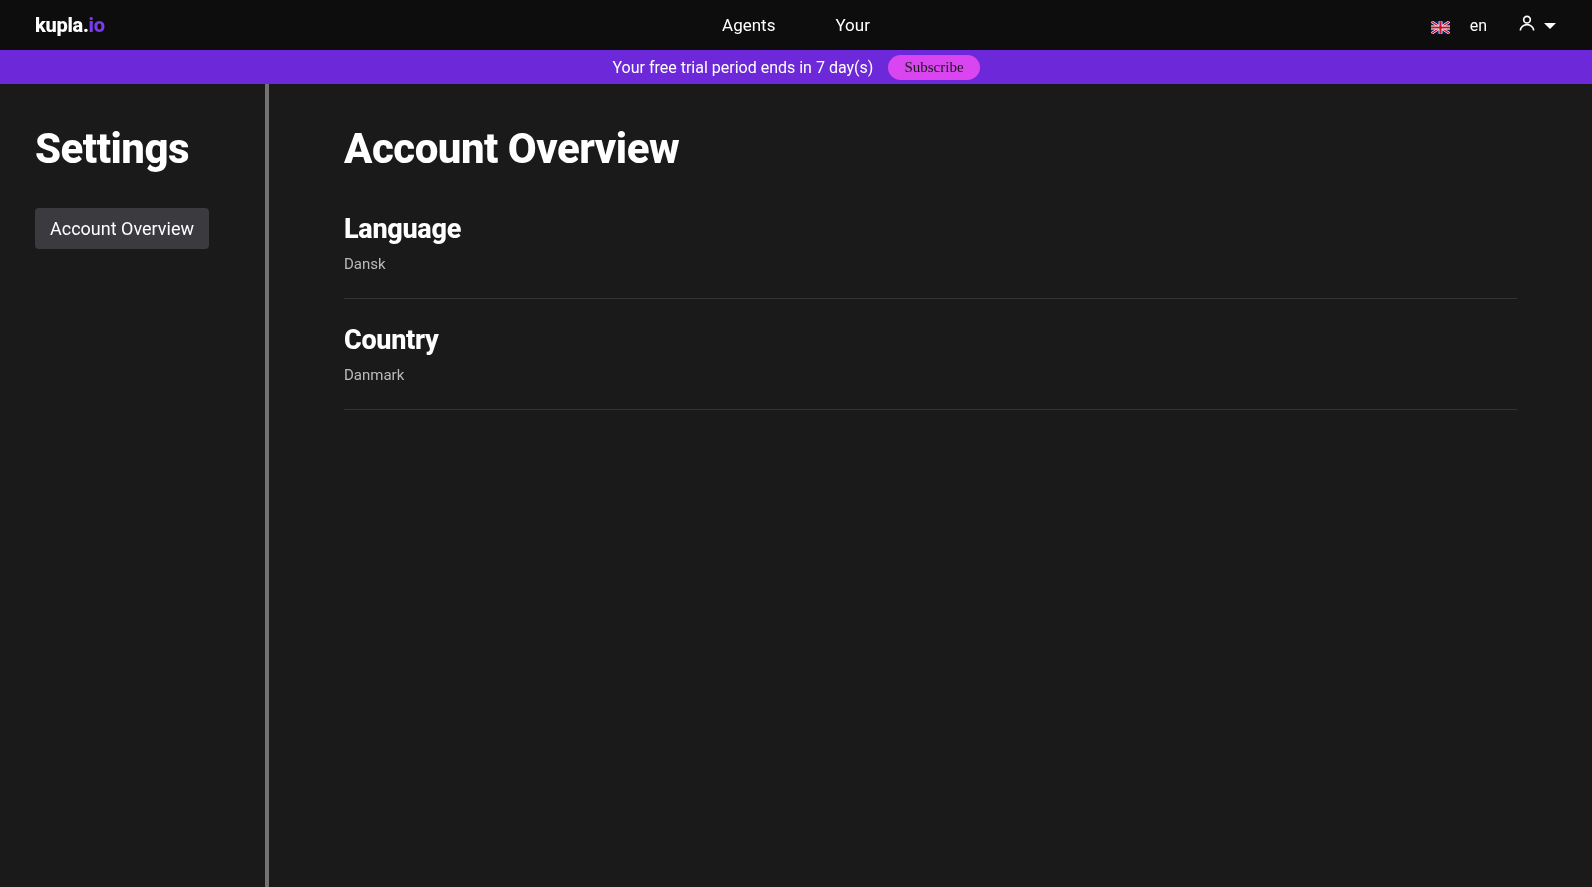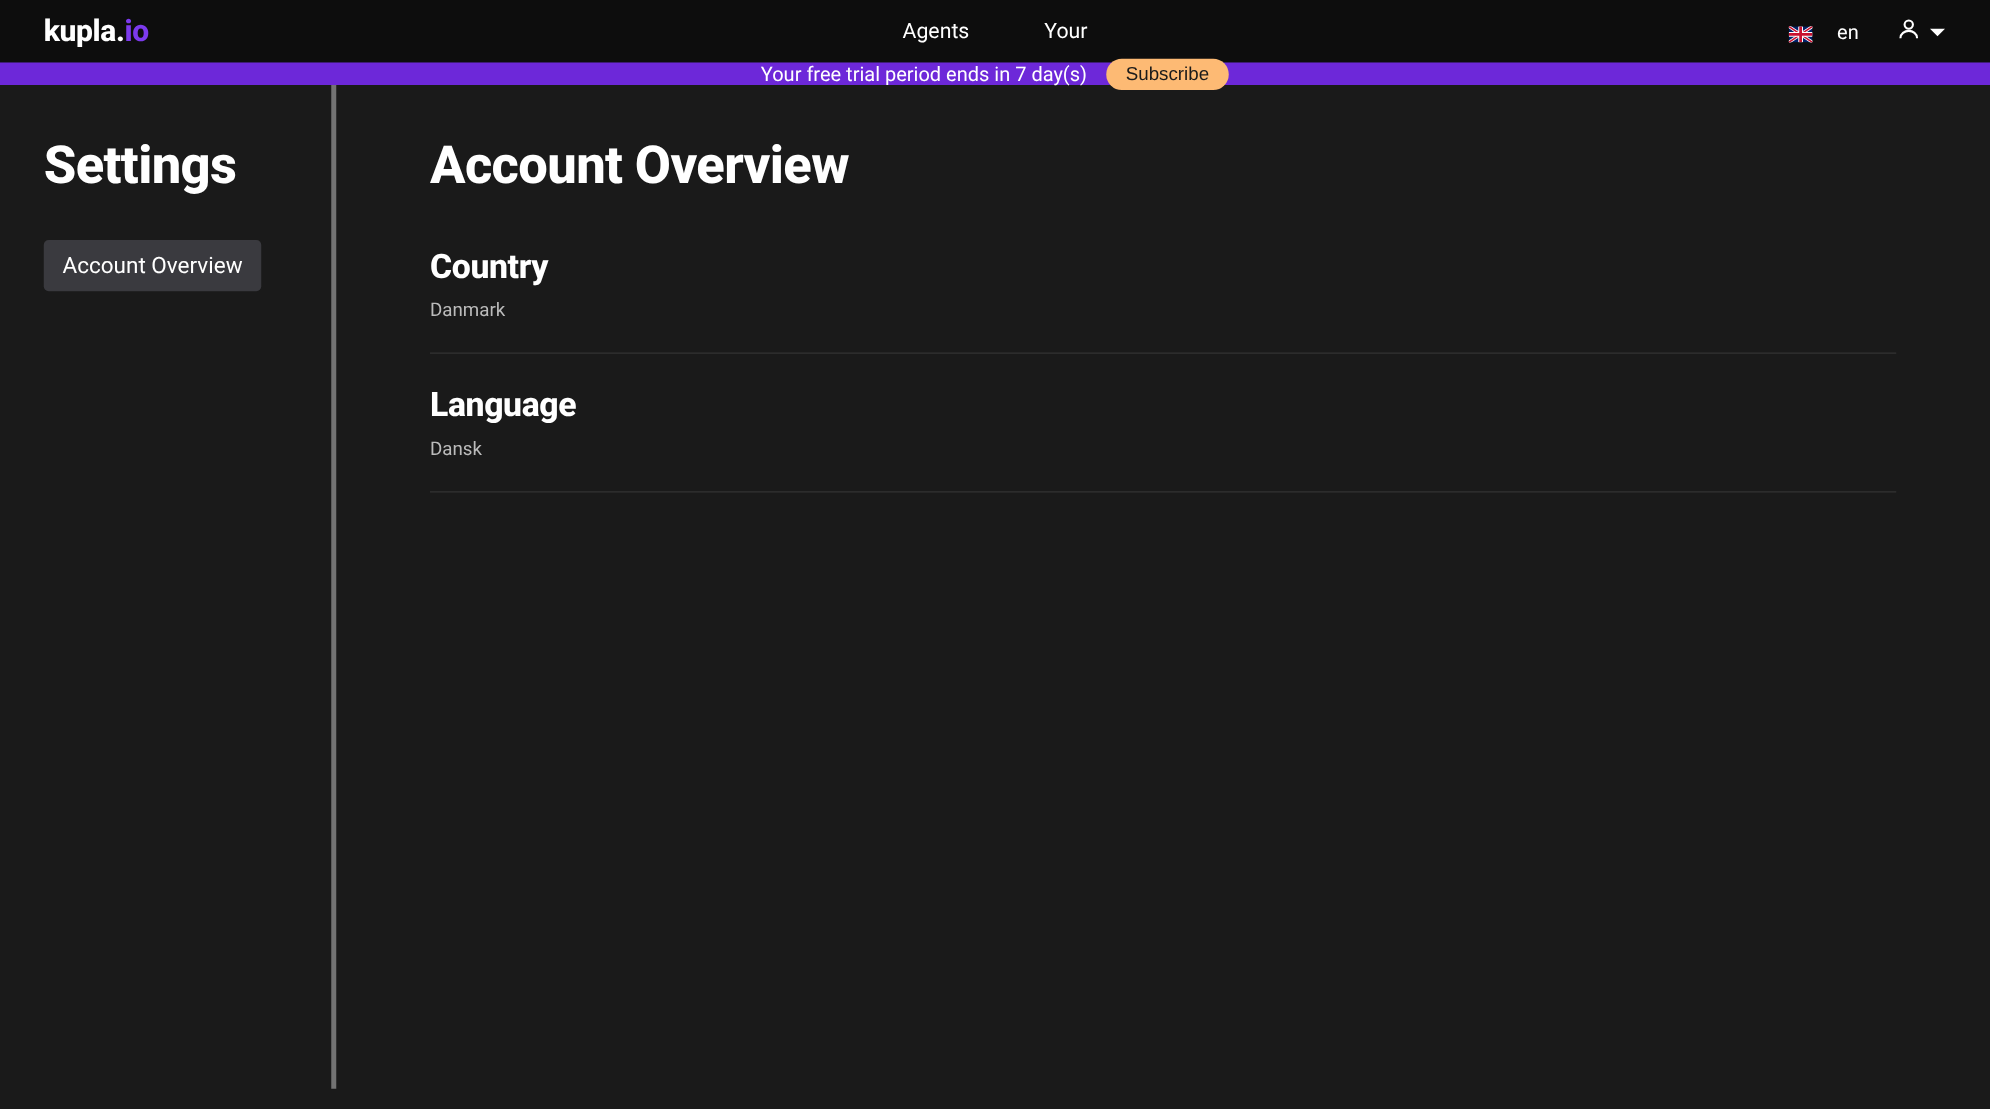--- a/index.html
+++ b/index.html
@@ -17,21 +17,21 @@
     }
     .header {
       display: flex;
       align-items: center;
       justify-content: space-between;
       height: 50px;
       padding: 0 35px;
       background: #0d0d0d;
     }
     .logo {
-      font-size: 24px;
+      font-size: 20px;
       font-weight: 800;
       letter-spacing: -0.3px;
     }
     .logo-main {
       color: #fff;
     }
     .logo-dot {
       color: #fff;
     }
     .logo-ext {
@@ -77,39 +77,39 @@
     .user-icon svg {
       width: 20px;
       height: 20px;
     }
     .caret-down svg {
       width: 14px;
       height: 10px;
     }
     .banner {
       background: #6d28d9;
-      height: 18px;
+      height: 34px;
       display: flex;
       align-items: center;
       justify-content: center;
       gap: 15px;
     }
     .banner-text {
       color: #fff;
       font-size: 16px;
     }
     .subscribe-btn {
-      background: #fdba74;
+      background: #d946ef;
       color: #1a1a1a;
       border: none;
       border-radius: 14px;
       padding: 4px 16px;
       font-size: 15px;
       cursor: pointer;
-      font-family: Liberation Sans, sans-serif;
+      font-family: Liberation Serif, serif;
     }
     .content {
       display: flex;
       height: calc(100% - 84px);
     }
     .sidebar {
       width: 269px;
       border-right: 4px solid #737373;
       padding: 40px 0 0 35px;
     }
@@ -210,21 +210,21 @@
     <h1 class="sidebar-title">Settings</h1>
     <div>
       <div class="sidebar-item active">
         <span>Account Overview</span>
       </div>
     </div>
   </div>
   <div class="main">
     <h1 class="page-title">Account Overview</h1>
     <div class="section">
+      <h2 class="section-title">Language</h2>
+      <div class="section-value">Dansk</div>
+    </div>
+    <div class="section">
       <h2 class="section-title">Country</h2>
       <div class="section-value">Danmark</div>
     </div>
-    <div class="section">
-      <h2 class="section-title">Language</h2>
-      <div class="section-value">Dansk</div>
-    </div>
   </div>
 </div>
 
 </body></html>

